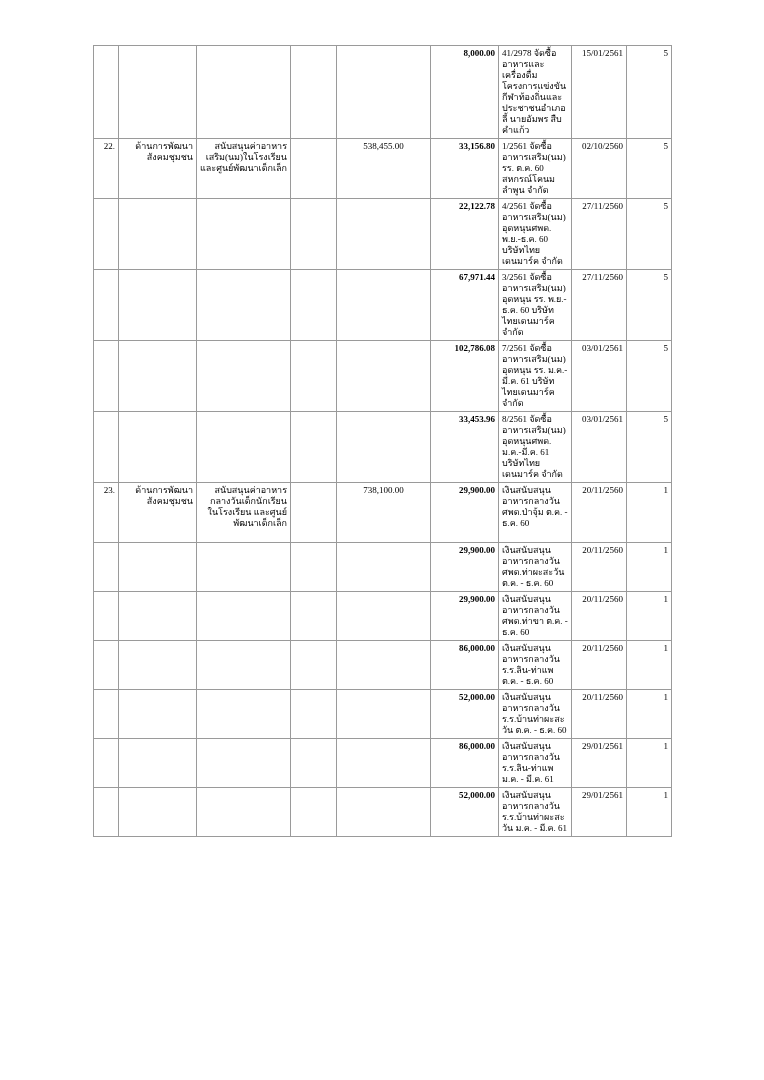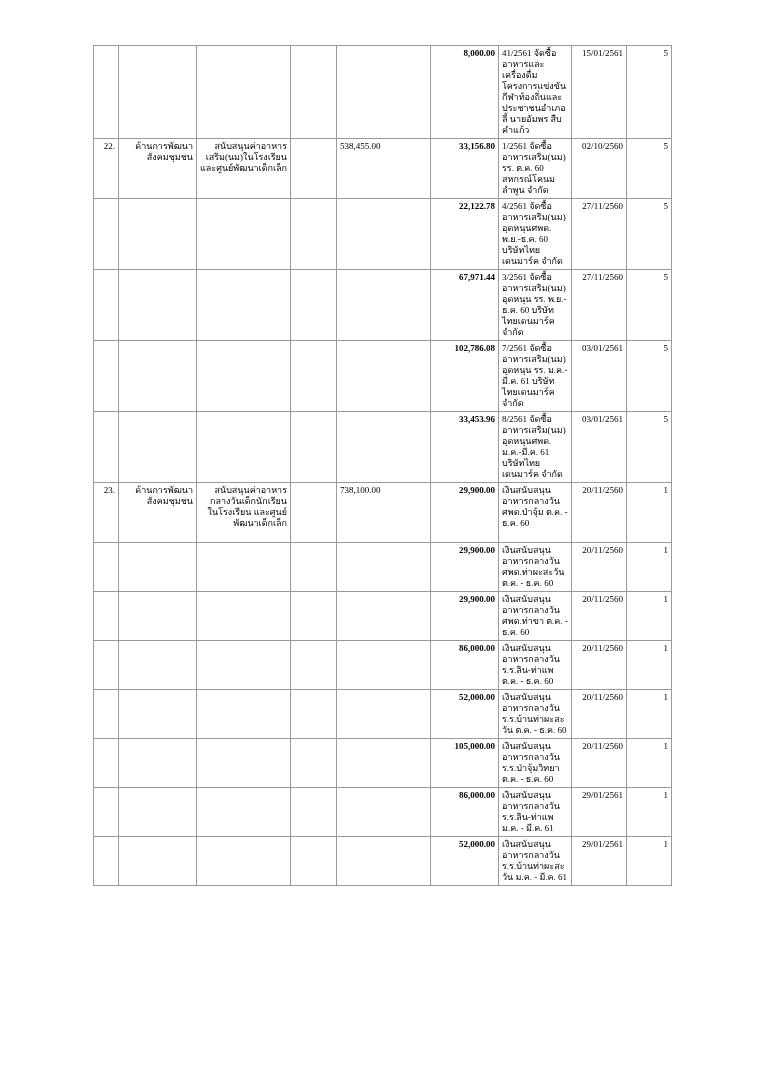--- a/index.html
+++ b/index.html
@@ -58,21 +58,21 @@
     padding-left: 4px;
   }
   td.plan, td.project {
     text-align: right;
     font-size: 8.5px;
     line-height: 10.5px;
     word-break: break-word;
   }
   td.blank { }
   td.budget {
-    text-align: left;
+    text-align: center;
     font-size: 10.5px;
     line-height: 12px;
     padding-right: 5px;
     vertical-align: middle;
   }
   td.spent {
     text-align: right;
     font-weight: bold;
     font-size: 10.5px;
     line-height: 12px;
@@ -118,21 +118,21 @@
         <col class="c-src">
       </colgroup>
       <tbody id="ledger-body">
           <tr style="height: 70px;">
             <td class="no"></td>
             <td class="plan"></td>
             <td class="project"></td>
             <td class="blank"></td>
             <td class="budget"></td>
             <td class="spent">8,000.00</td>
-            <td class="detail">41/2561 จัดซื้ออาหารและเครื่องดื่ม โครงการแข่งขันกีฬาท้องถิ่นและประชาชนอำเภอลี้ นายอัมพร สืบคำแก้ว</td>
+            <td class="detail">41/2978 จัดซื้ออาหารและเครื่องดื่ม โครงการแข่งขันกีฬาท้องถิ่นและประชาชนอำเภอลี้ นายอัมพร สืบคำแก้ว</td>
             <td class="date">15/01/2561</td>
             <td class="src">5</td>
           </tr>
           <tr style="height: 60px;">
             <td class="no">22.</td>
             <td class="plan">ด้านการพัฒนาสังคมชุมชน</td>
             <td class="project">สนับสนุนค่าอาหารเสริม(นม)ในโรงเรียน และศูนย์พัฒนาเด็กเล็ก</td>
             <td class="blank"></td>
             <td class="budget">538,455.00</td>
             <td class="spent">33,156.80</td>
@@ -229,31 +229,20 @@
             <td class="src">1</td>
           </tr>
           <tr style="height: 38px;">
             <td class="no"></td>
             <td class="plan"></td>
             <td class="project"></td>
             <td class="blank"></td>
             <td class="budget"></td>
             <td class="spent">52,000.00</td>
             <td class="detail">เงินสนับสนุนอาหารกลางวัน ร.ร.บ้านท่าผะสะวัน ต.ค. - ธ.ค. 60</td>
-            <td class="date">20/11/2560</td>
-            <td class="src">1</td>
-          </tr>
-          <tr style="height: 38px;">
-            <td class="no"></td>
-            <td class="plan"></td>
-            <td class="project"></td>
-            <td class="blank"></td>
-            <td class="budget"></td>
-            <td class="spent">105,000.00</td>
-            <td class="detail">เงินสนับสนุนอาหารกลางวัน ร.ร.ป่าจุ้มวิทยา ต.ค. - ธ.ค. 60</td>
             <td class="date">20/11/2560</td>
             <td class="src">1</td>
           </tr>
           <tr style="height: 38px;">
             <td class="no"></td>
             <td class="plan"></td>
             <td class="project"></td>
             <td class="blank"></td>
             <td class="budget"></td>
             <td class="spent">86,000.00</td>

